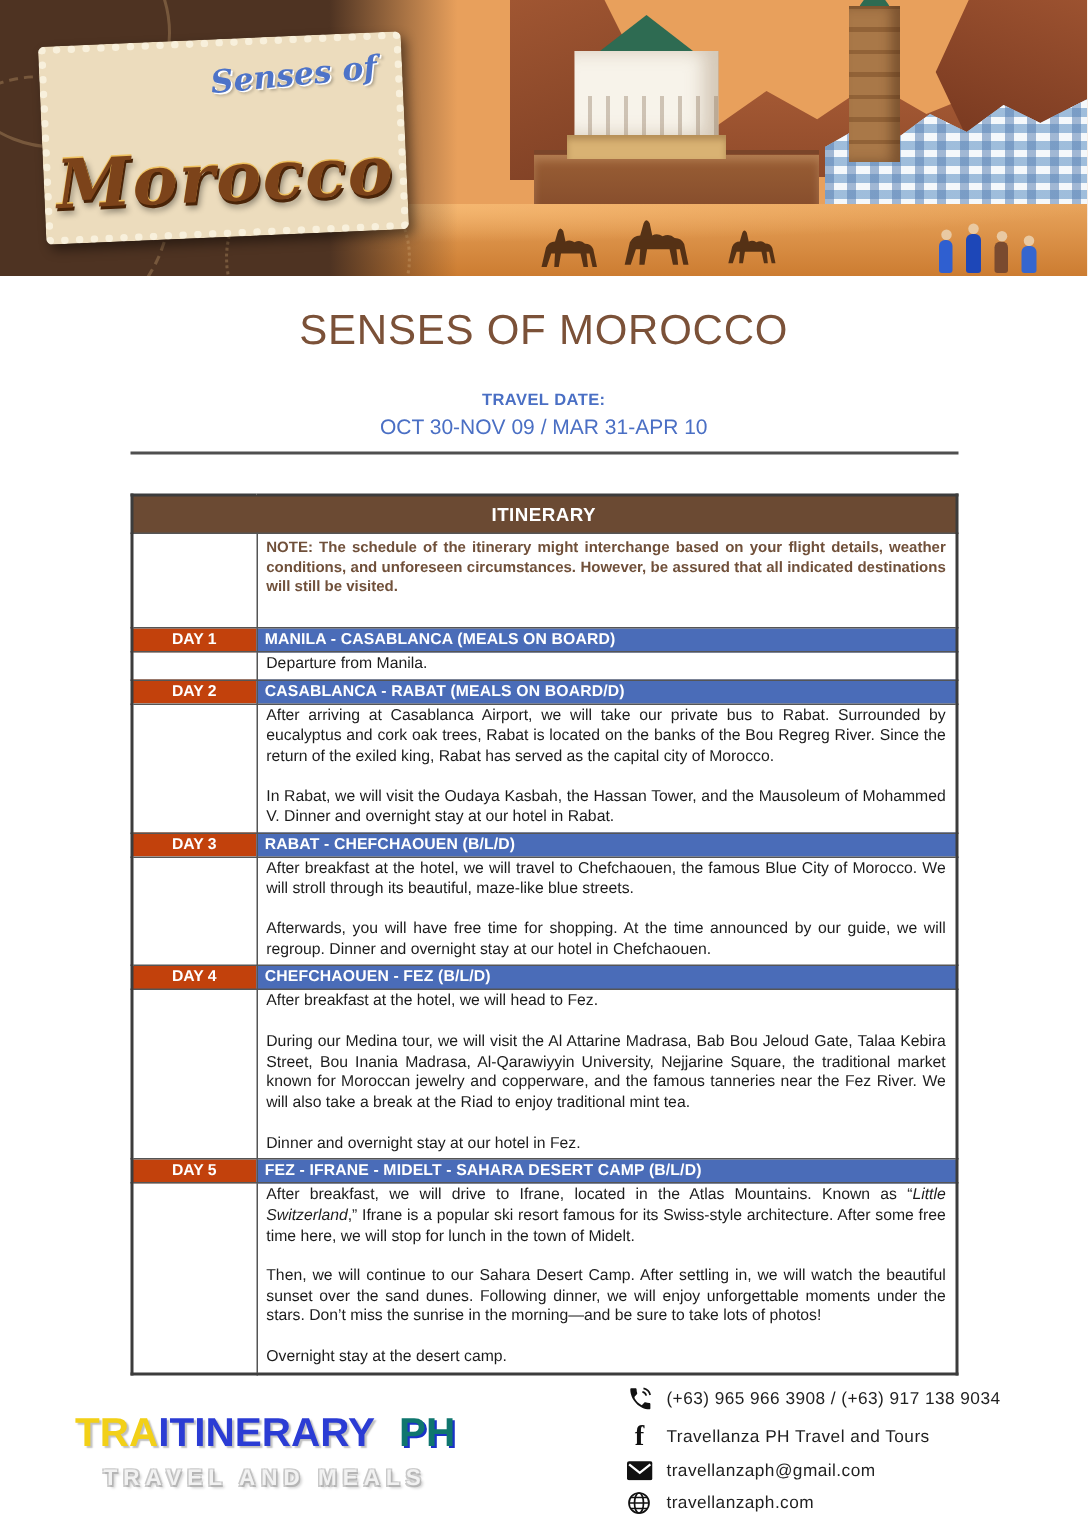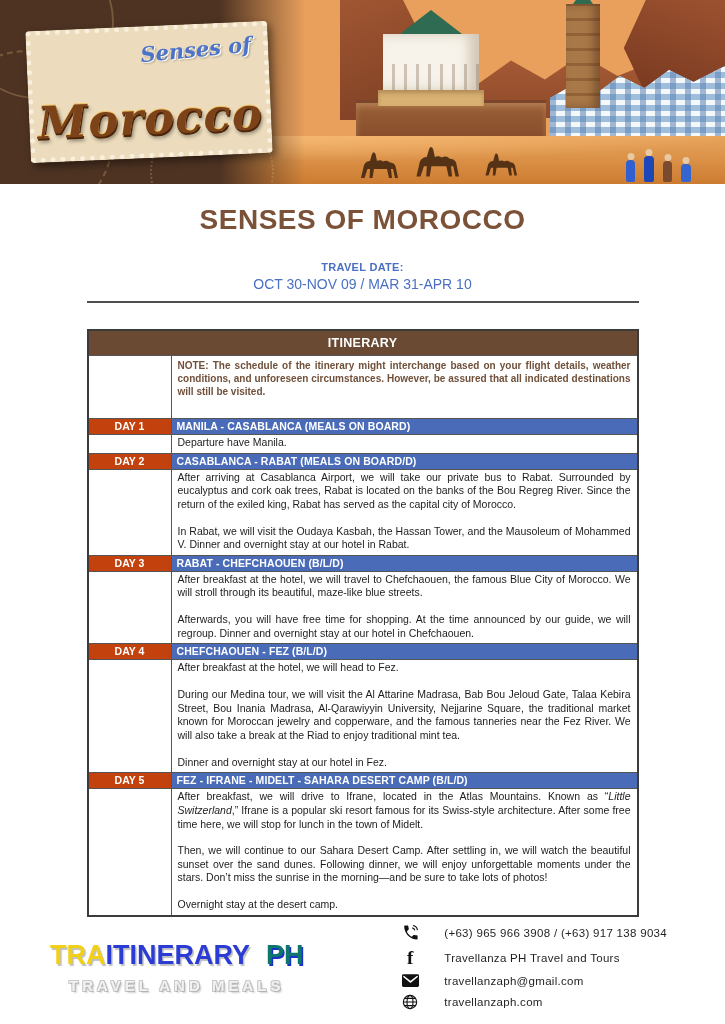--- a/index.html
+++ b/index.html
@@ -65,21 +65,21 @@
   .senses{position:absolute;right:12px;top:8px;font-family:"DejaVu Serif",serif;
     font-style:italic;font-weight:bold;font-size:21px;color:#4d73c8;
     transform:rotate(-3deg);text-shadow:1px 1px 0 #fff,2px 2px 2px rgba(0,0,0,.25);}
   .morocco{position:absolute;left:0;right:0;bottom:8px;text-align:center;
     font-family:"DejaVu Serif",serif;font-style:italic;font-weight:bold;font-size:45px;
     color:#7c431a;letter-spacing:1px;
     text-shadow:0 -1px 0 #eec05e,1px 2px 0 #4a2408,2px 4px 4px rgba(0,0,0,.4);}
 
   
   .title-block{text-align:center;padding-top:20px;}
-  .main-title{margin:0;font-size:28px;font-weight:bold;color:#7b5138;letter-spacing:.5px;}
+  .main-title{margin:0;font-size:28px;font-weight:normal;color:#7b5138;letter-spacing:.5px;}
   .travel-label{margin-top:25px;font-size:11px;font-weight:bold;color:#4a6fc4;letter-spacing:.3px;}
   .travel-date{margin-top:3px;font-size:14px;color:#4a6fc4;}
   .divider{width:552px;margin:9px auto 0;border-top:2px solid #4f4f4f;}
 
   
   .itinerary-wrap{margin-top:26px;}
   table.itinerary{width:552px;margin:12px auto;border-collapse:collapse;border:2px solid #3c3c3c;
     font-size:10.5px;color:#1c1c1c;}
   table.itinerary th,table.itinerary td{border:1px solid #555;vertical-align:top;}
   th.it-header{background:#6b4a33;color:#fff;font-size:12.5px;font-weight:bold;
@@ -99,21 +99,21 @@
   .footer{position:absolute;left:0;right:0;bottom:14px;display:flex;
     justify-content:space-between;align-items:center;padding:0 58px 0 50px;}
   .logo-main{font-size:27px;font-weight:bold;letter-spacing:0;font-family:"Liberation Sans",sans-serif;
     text-shadow:1.5px 1.5px 1px rgba(0,0,0,.25);}
   .lg-yellow{color:#f2d018;}
   .lg-blue{color:#2b3cd4;}
   .lg-red{color:#0f766e;text-shadow:1.5px 1.5px 0 #1a32c8;margin-left:16px;}
   .logo-sub{margin-top:6px;text-align:center;font-size:15px;font-weight:bold;letter-spacing:4px;
     color:#f2f2f2;text-shadow:1px 1px 0 #b5b5b5,-1px -1px 0 #c9c9c9,1px -1px 0 #c9c9c9,-1px 1px 0 #c9c9c9,2px 2px 2px rgba(0,0,0,.2);}
   .contacts{display:flex;flex-direction:column;gap:7px;}
-  .contact-row{display:flex;align-items:center;gap:24px;}
+  .contact-row{display:flex;align-items:center;gap:8px;}
   .contact-icon{width:20px;text-align:center;line-height:0;}
   .fbf{font-family:"Liberation Serif",serif;font-weight:bold;font-size:19px;color:#111;line-height:1;}
   .contact-text{font-size:11.5px;color:#1f1f1f;letter-spacing:.3px;}
 </style>
 </head>
 <body>
 
 <div class="page">
 
   <div class="hero">
@@ -184,21 +184,21 @@
           <td class="day-cell"></td>
           <td class="note-cell">NOTE: The schedule of the itinerary might interchange based on your flight details, weather conditions, and unforeseen circumstances. However, be assured that all indicated destinations will still be visited.</td>
         </tr>
       <tr class="day-row">
             <td class="day-cell">DAY 1</td>
             <td class="day-title">MANILA - CASABLANCA (MEALS ON BOARD)</td>
           </tr>
           <tr>
             <td class="day-cell"></td>
             <td class="content-cell">
-              <div class="para"><span>Departure have </span><span class="b">Manila</span><span>.</span></div>
+              <div class="para"><span>Departure from </span><span class="b">Manila</span><span>.</span></div>
             </td>
           </tr>
           <tr class="day-row">
             <td class="day-cell">DAY 2</td>
             <td class="day-title">CASABLANCA - RABAT (MEALS ON BOARD/D)</td>
           </tr>
           <tr>
             <td class="day-cell"></td>
             <td class="content-cell">
               <div class="para"><span>After arriving at </span><span class="b">Casablanca Airport</span><span>, we will take our private bus to </span><span class="b">Rabat</span><span>. Surrounded by eucalyptus and cork oak trees, Rabat is located on the banks of the Bou Regreg River. Since the return of the exiled king, Rabat has served as the capital city of Morocco.</span></div>

